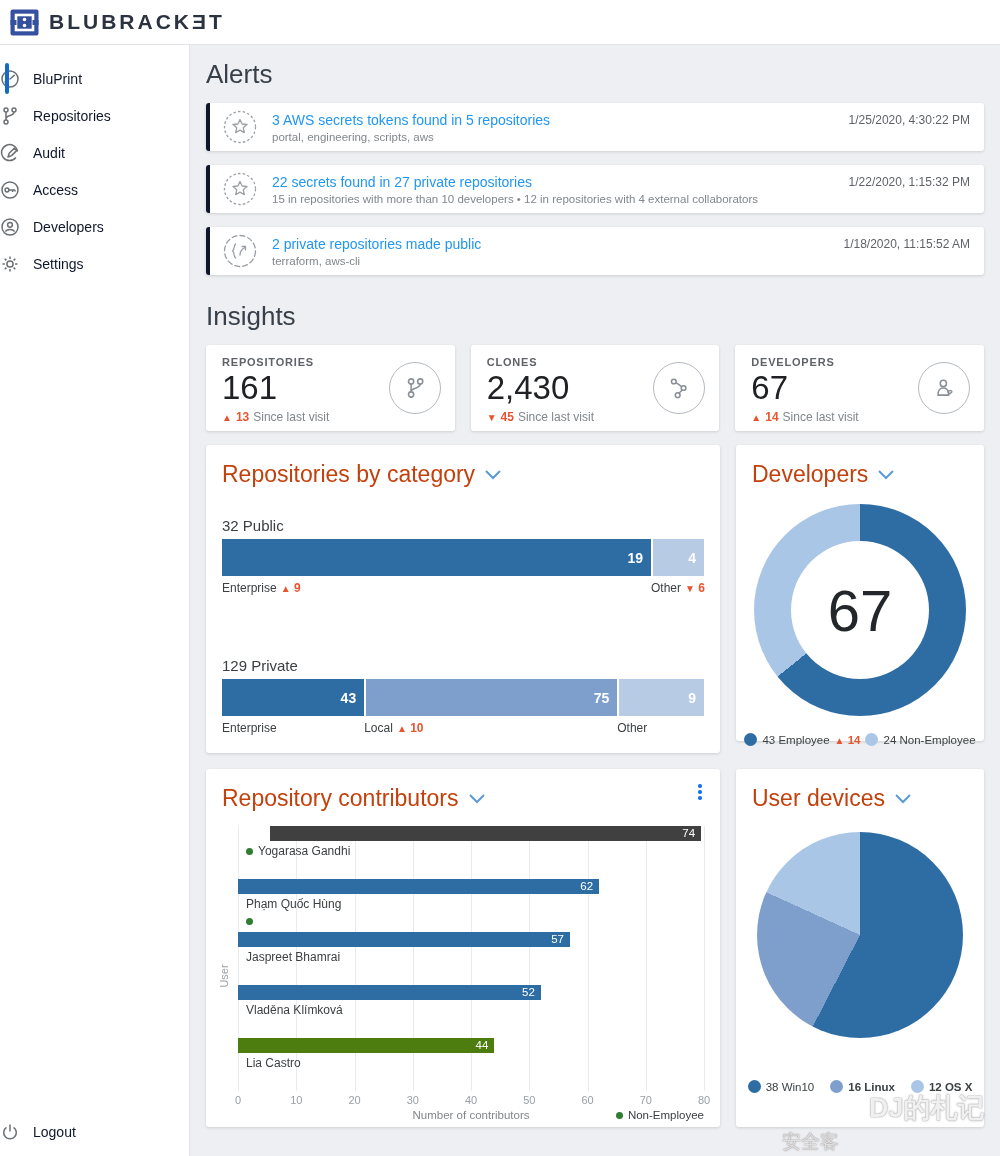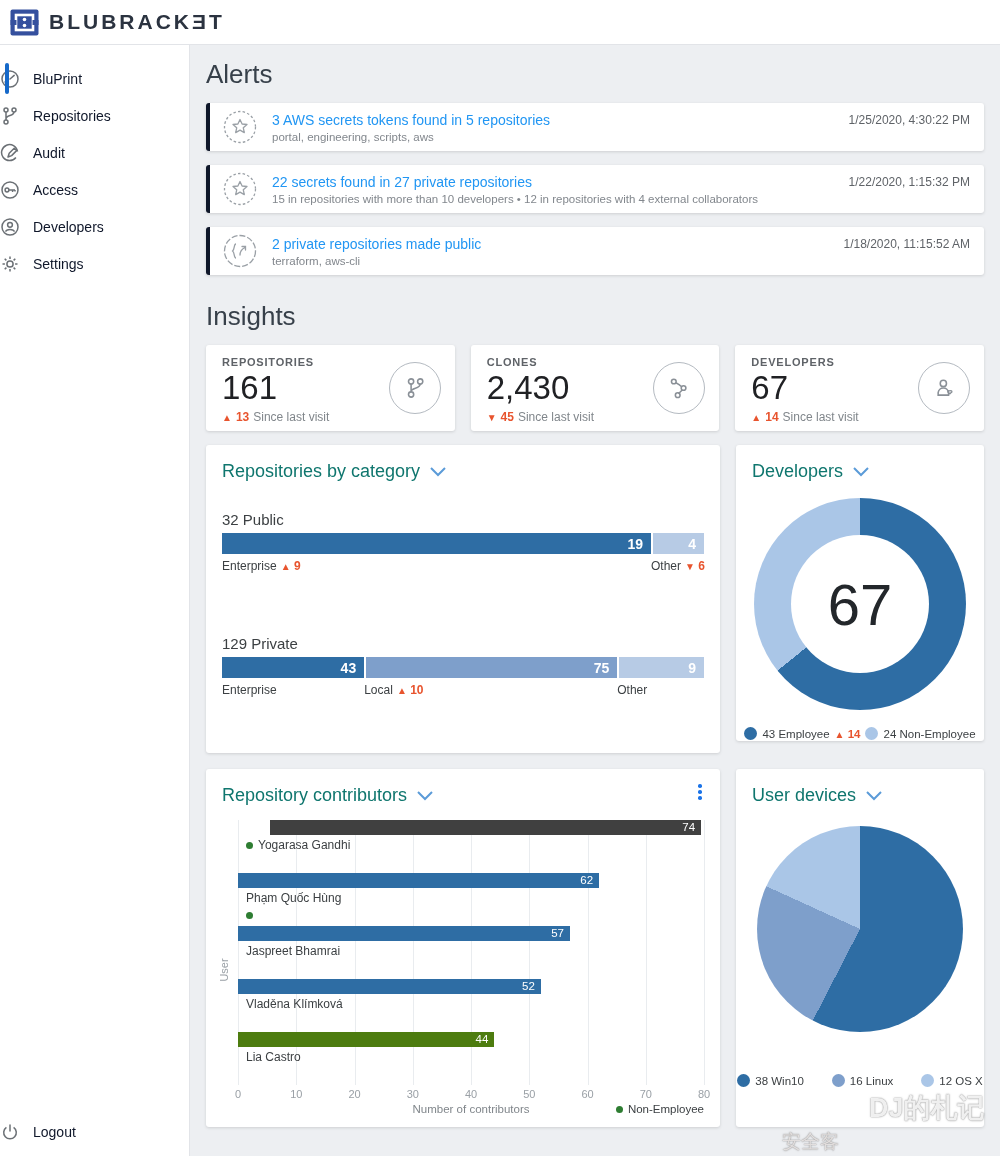--- a/index.html
+++ b/index.html
@@ -37,31 +37,31 @@
   .stat-card { flex:1; height:86px; padding:11px 16px; position:relative; }
   .stat-label { font-size:11px; font-weight:bold; color:#5f6368; letter-spacing:.8px; }
   .stat-value { font-size:33px; color:#202124; margin-top:1px; }
   .stat-delta { font-size:12px; color:#80868b; margin-top:3px; display:flex; align-items:center; gap:4px; }
   .tri { font-size:10px; color:#e8542e; }
   .delta-num { color:#e8542e; font-weight:bold; }
   .stat-icon { position:absolute; right:14px; top:50%; transform:translateY(-50%); width:52px; height:52px;
     border:1px solid #b4bac1; border-radius:50%; display:flex; align-items:center; justify-content:center; }
   
   .charts-row { display:flex; gap:16px; align-items:flex-start; margin-bottom:16px; }
-  .chart-title { font-size:18px; color:#0f766e; display:flex; align-items:center; gap:9px; }
+  .chart-title { font-size:23px; color:#c2410c; display:flex; align-items:center; gap:9px; }
   .cat-card { width:514px; height:308px; padding:16px; }
   .side-card { width:248px; padding:16px; }
   .dev-card { height:296px; }
   .devices-card { height:358px; }
   .contrib-card { width:514px; height:358px; padding:16px 16px 8px; position:relative; }
   
   .cat-group { margin-top:29px; }
   .cat-group:last-child { margin-top:61px; }
   .cat-group-title { font-size:15px; color:#3c4043; margin-bottom:5px; }
-  .cat-bar { display:flex; height:21px; }
+  .cat-bar { display:flex; height:37px; }
   .cat-seg { display:flex; }
   .cat-seg + .cat-seg { border-left:2px solid #fff; }
   .seg-value { margin-left:auto; align-self:center; color:#fff; font-size:14px; font-weight:bold; padding-right:8px; }
   .bar-labels { position:relative; height:15px; margin-top:5px; font-size:12px; color:#3c4043; }
   .bar-labels span.seg-label { position:absolute; top:0; white-space:nowrap; display:flex; gap:4px; align-items:center; }
   
   .donut { width:212px; height:212px; border-radius:50%; margin:16px auto 0; position:relative; }
   .donut::after { content:""; position:absolute; inset:37px; background:#fff; border-radius:50%; }
   .donut-center { position:absolute; inset:0; display:flex; align-items:center; justify-content:center;
     font-size:58px; font-weight:300; color:#23272b; z-index:1; }
@@ -86,21 +86,21 @@
   .dot-below { margin:3px 0 0 8px; }
   .x-axis { position:relative; height:13px; margin-top:3px; font-size:11px; color:#9aa0a6; }
   .x-axis span { position:absolute; transform:translateX(-50%); }
   .x-footer { position:relative; height:16px; margin-top:2px; font-size:11.5px; color:#80868b; }
   .x-title { position:absolute; left:0; right:0; text-align:center; }
   .c-legend { position:absolute; right:0; top:0; display:flex; align-items:center; gap:5px; color:#3c4043; }
   
   .pie { width:206px; height:206px; border-radius:50%; margin:20px auto 0; }
   .pie-legend { margin-top:42px; gap:7px; }
   .pie-legend .entry { display:flex; align-items:center; gap:5px; }
-  .pie-legend .entry + .entry { margin-left:21px; }
+  .pie-legend .entry + .entry { margin-left:9px;font-weight:bold; }
   
   .wm { position:absolute; z-index:9; pointer-events:none; color:rgba(255,255,255,.88);
     text-shadow:0 0 1px rgba(110,110,110,.8), 0 0 2px rgba(110,110,110,.5); }
   .wm1 { left:826px; top:1090px; font-size:27px; font-weight:bold; display:flex; align-items:center; gap:7px; }
   .wm2 { left:782px; top:1129px; font-size:19px; color:rgba(255,250,248,.75); }
   svg { display:block; }
 </style>
 </head>
 <body>
 

